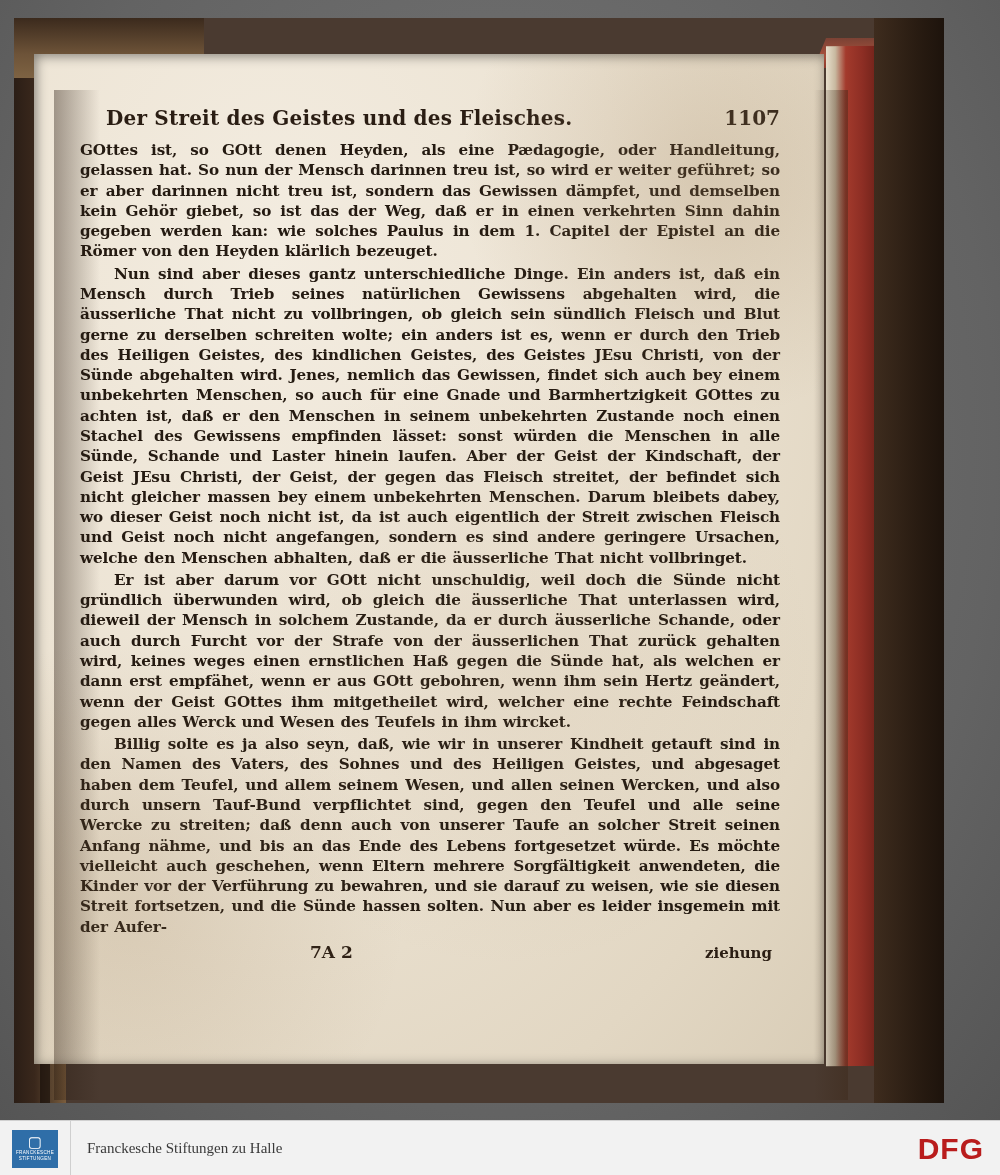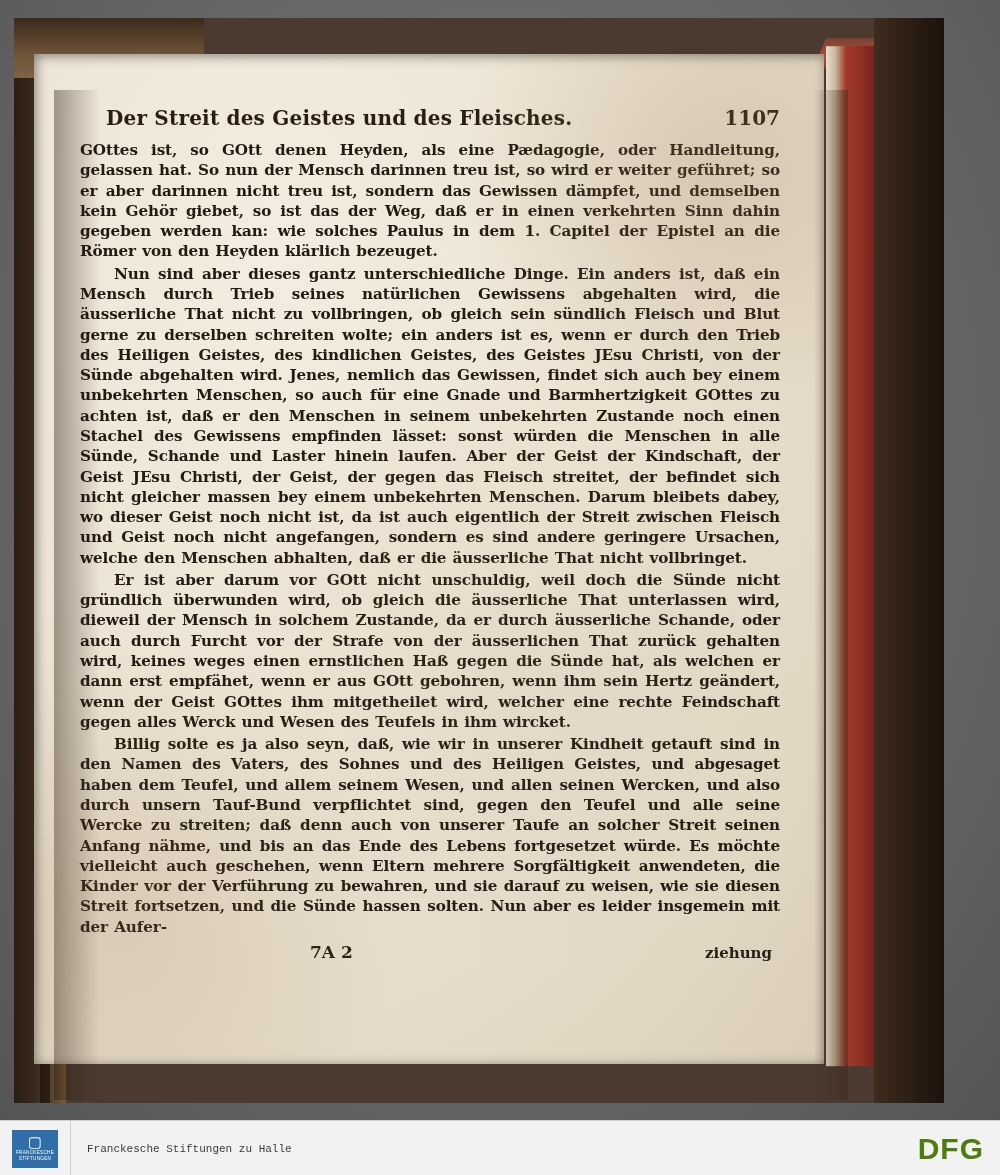--- a/index.html
+++ b/index.html
@@ -220,32 +220,32 @@
     line-height: 14px;
     margin-bottom: 1px;
   }
   .footer-sep {
     width: 1px; height: 55px;
     background: #cfcfcf;
     margin-left: 12px;
   }
   .footer-text {
     margin-left: 16px;
-    font-size: 11px;
+    font-size: 15px;
     color: #3a3a3a;
-    font-family: Liberation Mono, monospace;
+    font-family: Liberation Serif, serif;
   }
   .footer-right {
     margin-left: auto;
     margin-right: 16px;
     font-family: "Liberation Sans", sans-serif;
     font-weight: bold;
     font-size: 30px;
     letter-spacing: 1px;
-    color: #4d7c0f;
+    color: #b91c1c;
   }
 </style>
 </head>
 <body>
 
 <div class="viewer">
 
   <div class="book">
 
     <div class="binding"></div>

